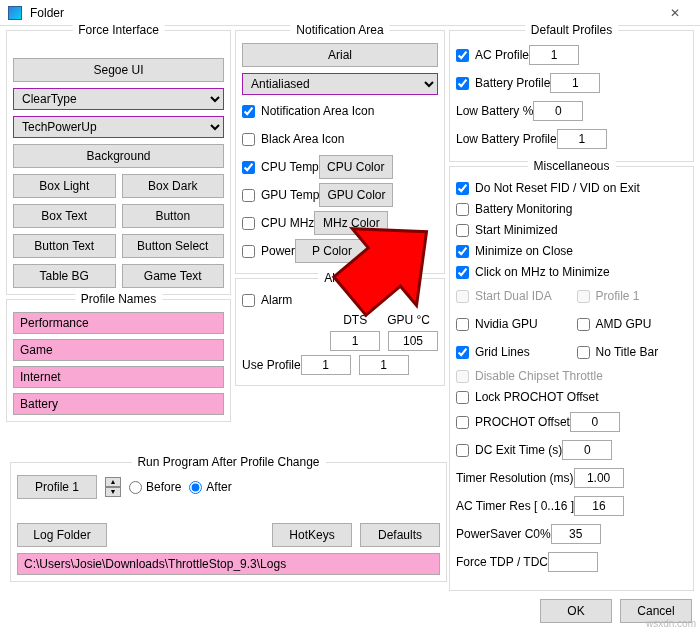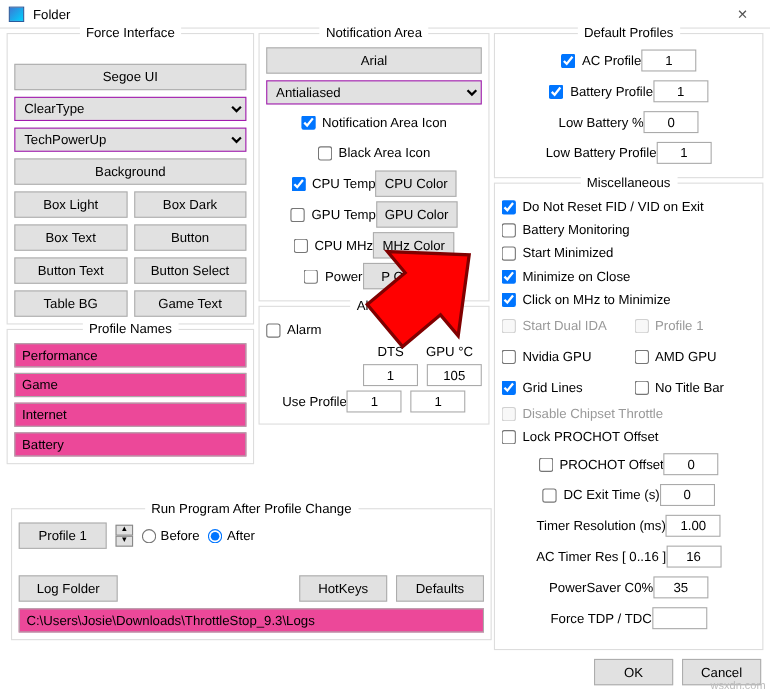--- a/index.html
+++ b/index.html
@@ -11,25 +11,25 @@
 .content { display: flex; padding: 4px 6px; gap: 4px; height: calc(100% - 26px); }
 .colL { width: 225px; display: flex; flex-direction: column; gap: 4px;}
 .colM { width: 210px; display: flex; flex-direction: column; gap: 4px;}
 .colR { flex: 1; display: flex; flex-direction: column; gap: 4px;}
 fieldset { border: 1px solid #ddd; margin: 0; padding: 6px; position: relative;}
 fieldset > .legend { position: absolute; top: -8px; left: 50%; transform: translateX(-50%); background: #fff; padding: 0 6px; white-space: nowrap;}
 .btn { background: #e1e1e1; border: 1px solid #adadad; text-align: center; padding: 4px 0; display: flex; align-items: center; justify-content: center; cursor: default;}
 .row { display: flex; gap: 6px; margin-top: 6px;}
 .row .btn { flex: 1;}
 select { width: 100%; height: 22px; border: 1px solid #a21caf; background: #e1e1e1; padding: 0 4px;}
-input[type=text] { width: 100%; height: 22px; border: 1px solid #aaa; padding: 0 6px; background: #ec4899;}
+input[type=text] { width: 100%; height: 22px; border: 1px solid #aaa; padding: 0 6px; background: #f9a8d4;}
 .chk { display: flex; align-items: center; gap: 6px; margin: 3px 0; height: 18px;}
 .chk input { width: 13px; height: 13px; margin: 0;}
 .numbox { width: 50px; height: 20px; border: 1px solid #aaa; text-align: center; display: inline-flex; align-items: center; justify-content: center; background: #fff;}
-.rr { display: flex; align-items: center; justify-content: center; margin: 4px 0;}
+.rr { display: flex; align-items: center; justify-content: flex-start; margin: 4px 0;}
 .colgrid { display: flex; flex-wrap: wrap; gap: 4px 10px; align-items: flex-end;}
 .colgrid .chk { width: calc(50% - 5px);}
 .spinner { width: 16px; display: flex; flex-direction: column;}
 .spinner div { border: 1px solid #888; height: 10px; font-size: 7px; line-height: 7px; text-align: center; background: #e1e1e1;}
 .radio { display: flex; align-items: center; gap: 4px;}
 .radio input { margin: 0;}
 .arrow { position: absolute; left: 325px; top: 200px; z-index: 10; pointer-events: none;}
 .watermark { position: absolute; right: 4px; bottom: 2px; font-size: 10px; color: #bbb;}
 .disabled { color: #999;}
 </style>

